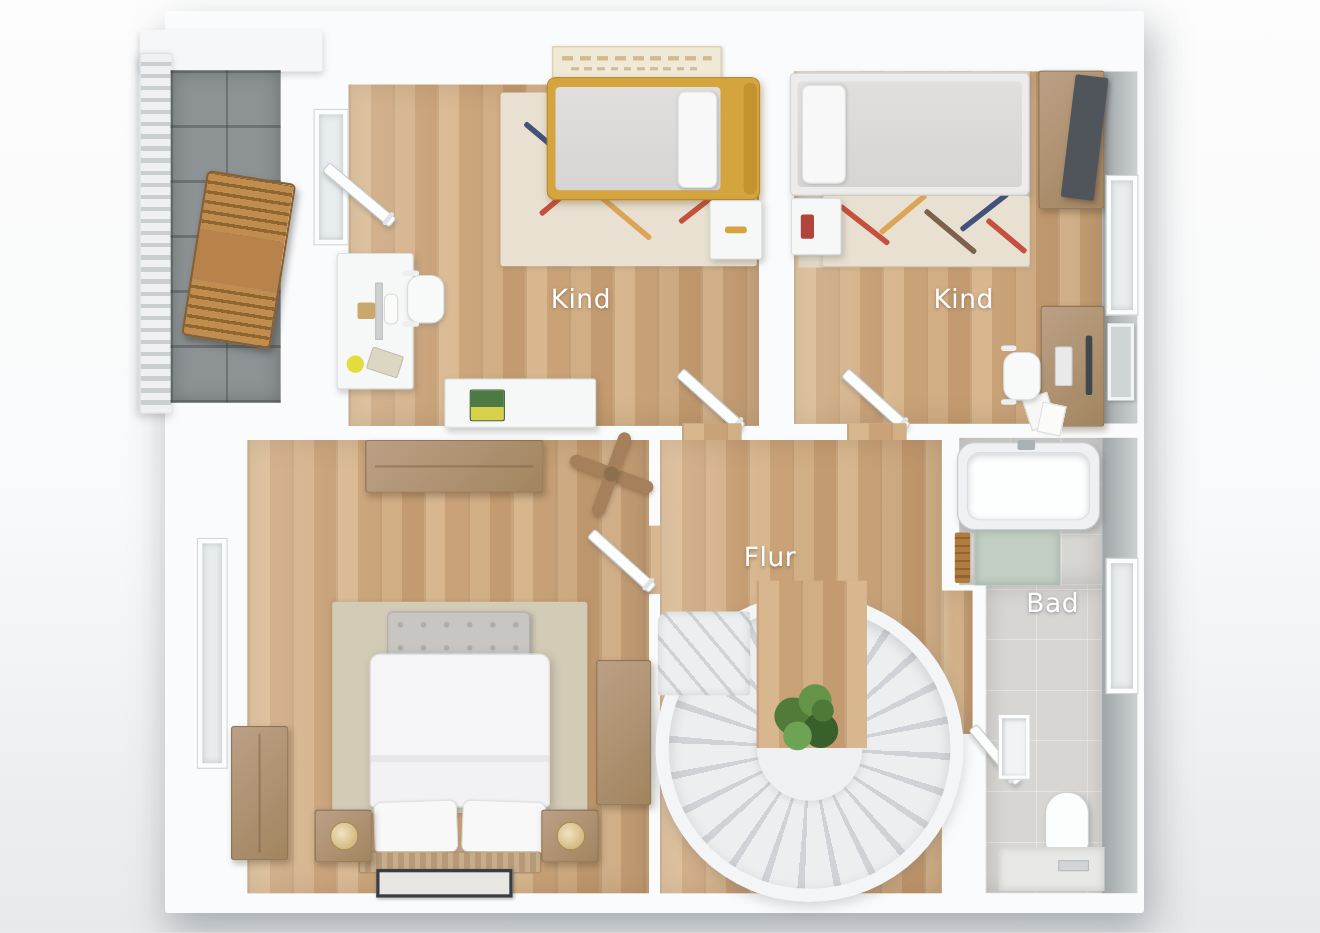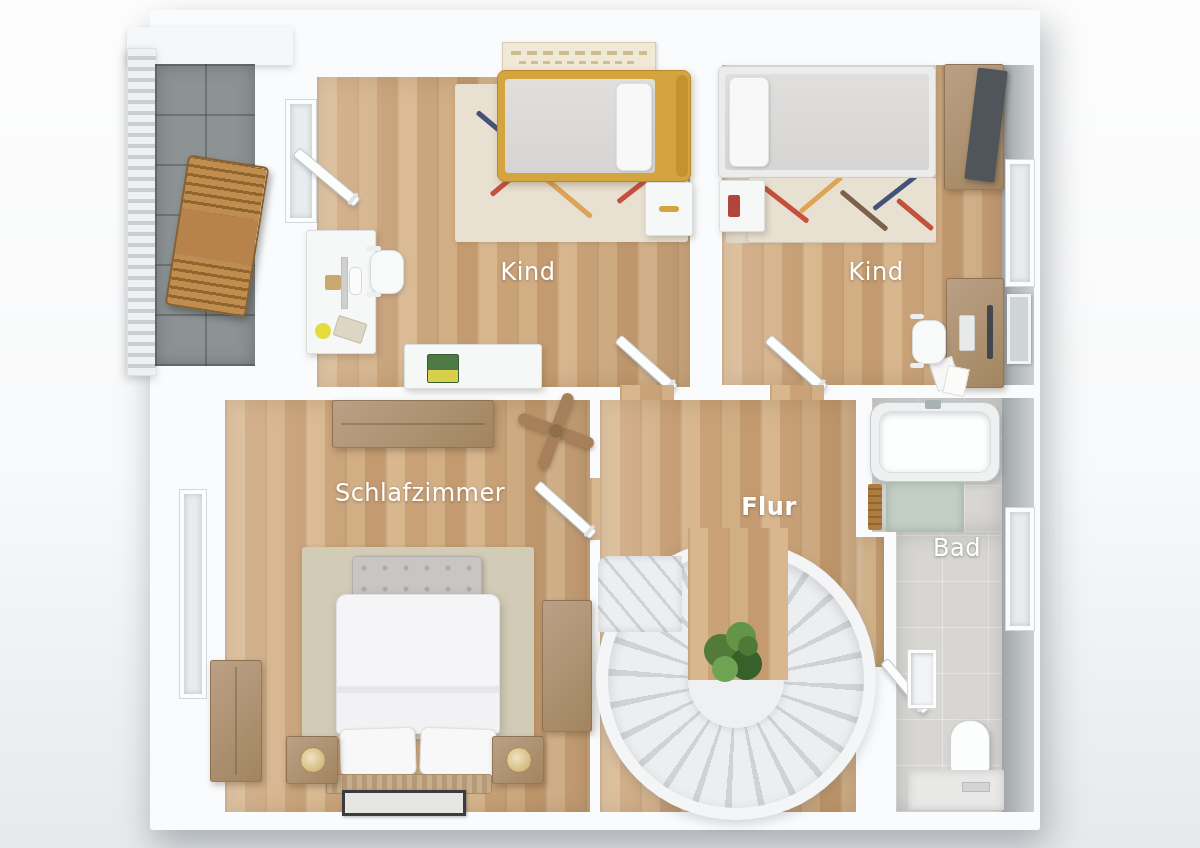--- a/index.html
+++ b/index.html
@@ -220,41 +220,40 @@
     <div class="abs" style="left:13px;top:10px;width:24px;height:24px;border-radius:50%;background:radial-gradient(circle at 40% 40%,#f0e3c0,#c8a868);border:1px solid #a98c50;"></div>
   </div>
 
   <div class="abs" style="left:342px;top:790px;width:118px;height:20px;background:#e8e6e2;border:3px solid #3a3d40;box-shadow:1px 1px 3px rgba(60,60,60,.4);"></div>
 
   <div class="abs furnWood" style="left:210px;top:660px;width:50px;height:120px;">
     <div class="abs" style="left:24px;top:6px;width:2px;bottom:6px;background:rgba(110,85,60,.4);"></div>
   </div>
   <div class="abs furnWood" style="left:542px;top:600px;width:48px;height:130px;"></div>
 
-  <div class="label" style="left:420px;top:493px;">Schlafzimmer</div>
 
   <div class="abs room wood" style="left:600px;top:400px;width:256px;height:412px;"></div>
   <div class="abs room wood" style="left:856px;top:537px;width:28px;height:130px;"></div>
 
   <div class="abs" style="left:596px;top:540px;width:280px;height:280px;">
     <div class="abs stairRim" style="inset:0;"></div>
     <div class="stairSteps"></div>
     <div class="stairLanding"></div>
     <div class="abs wood" style="left:92px;top:-12px;width:100px;height:152px;box-shadow:none;"></div>
     <div class="abs" style="left:2px;top:16px;width:84px;height:76px;background:repeating-linear-gradient(50deg,#eceef0 0 15px,#cfd3d7 15px 18px);border-radius:10px 2px 2px 2px;box-shadow:inset 0 0 8px rgba(70,75,80,.18);"></div>
     <div class="abs" style="left:102px;top:78px;width:70px;height:70px;">
       <span class="leaf" style="left:6px;top:16px;width:34px;height:34px;background:#527a39;"></span>
       <span class="leaf" style="left:28px;top:4px;width:30px;height:30px;background:#639448;"></span>
       <span class="leaf" style="left:32px;top:30px;width:32px;height:32px;background:#37602a;"></span>
       <span class="leaf" style="left:14px;top:38px;width:26px;height:26px;background:#6fa354;"></span>
       <span class="leaf" style="left:40px;top:18px;width:20px;height:20px;background:#4e7a38;"></span>
     </div>
   </div>
 
-  <div class="label" style="left:769px;top:507px;font-weight:bold;">Flur</div>
+  <div class="label" style="left:700px;top:507px;">Flur</div>
 
   <div class="abs bathFloor" style="left:872px;top:398px;width:130px;height:134px;"></div>
   <div class="abs bathFloor" style="left:896px;top:532px;width:108px;height:280px;"></div>
   <div class="abs wallFace" style="left:1002px;top:398px;width:32px;height:414px;"></div>
 
   <div class="abs" style="left:870px;top:402px;width:128px;height:78px;background:#eef0f1;border:1px solid #c6cbce;border-radius:16px;box-shadow:2px 3px 6px rgba(90,95,100,.3);">
     <div class="abs" style="inset:8px;background:#fdfefe;border:1px solid #d9dee0;border-radius:12px;box-shadow:inset 0 2px 6px rgba(120,128,132,.35);"></div>
     <div class="abs" style="left:54px;top:-3px;width:16px;height:9px;background:#aab1b5;border-radius:2px;"></div>
   </div>
   <div class="abs" style="left:868px;top:484px;width:14px;height:46px;background:repeating-linear-gradient(0deg,#b07b3e 0 5px,#8f6530 5px 7px);border-radius:2px;"></div>

